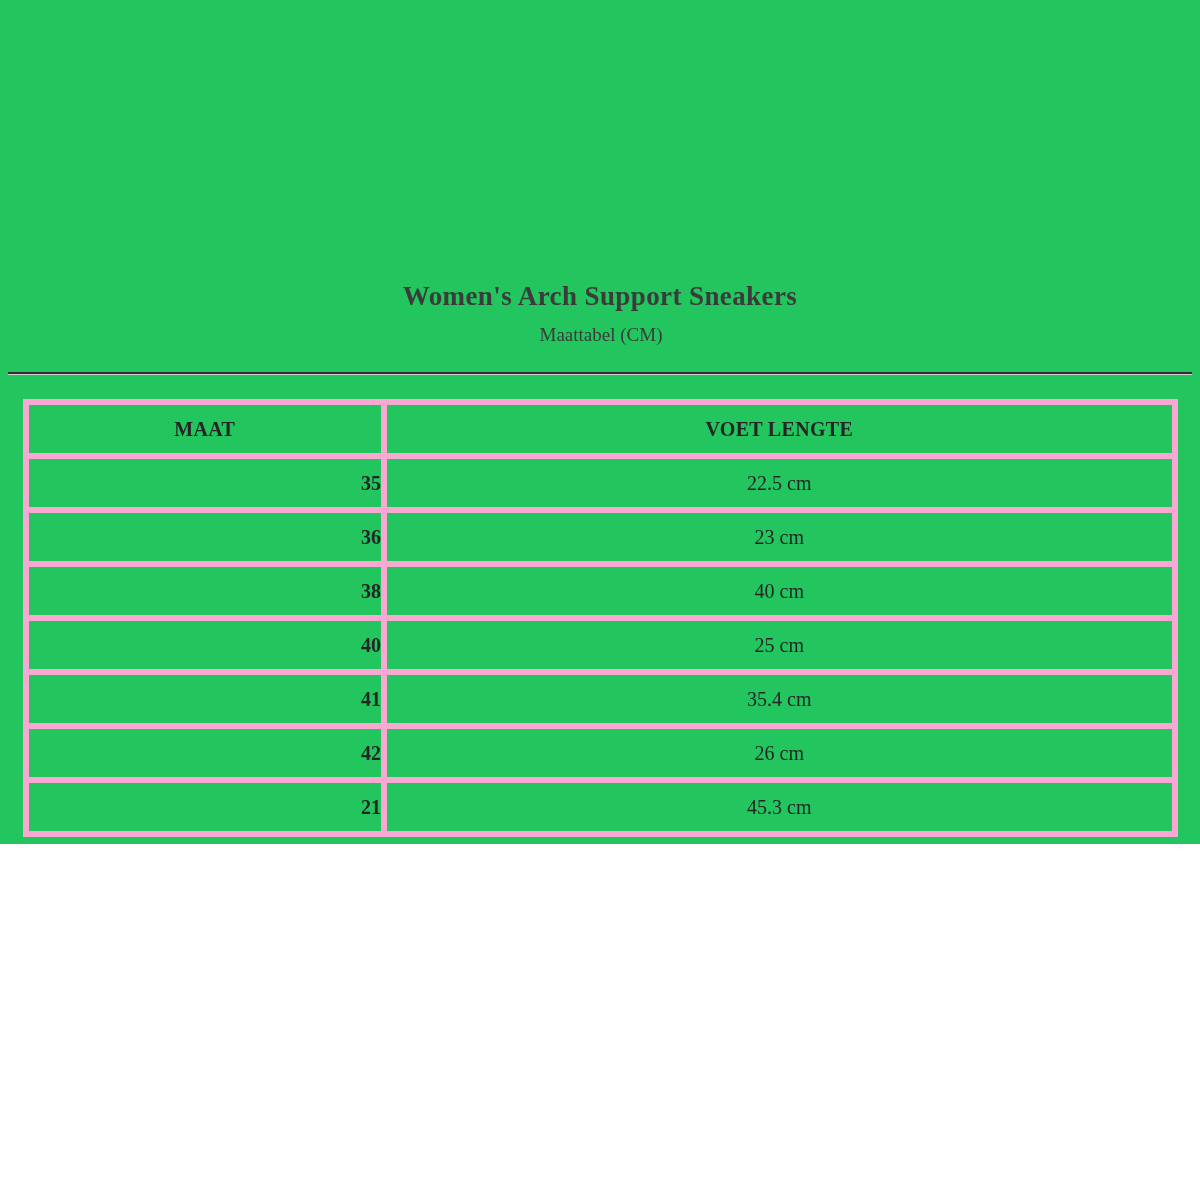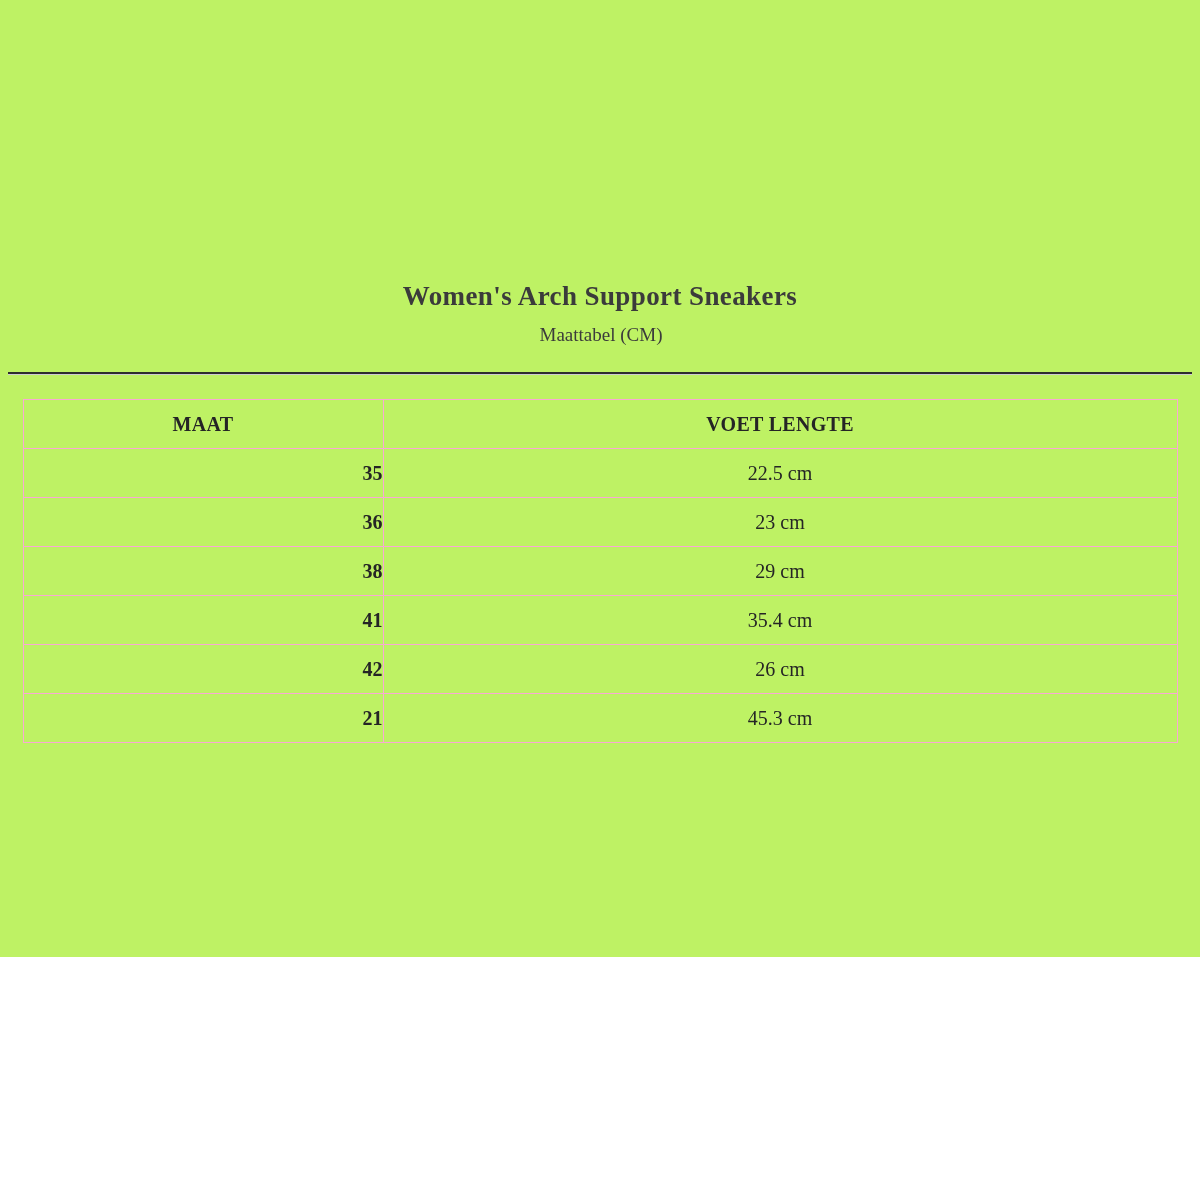--- a/index.html
+++ b/index.html
@@ -4,22 +4,22 @@
 <style>
   html, body {
     margin: 0;
     padding: 0;
     background: #ffffff;
     font-family: "Liberation Serif", "DejaVu Serif", serif;
   }
   .page {
     position: relative;
     width: 1200px;
-    height: 957px;
-    background: #bef264;
+    height: 844px;
+    background: #22c55e;
     overflow: hidden;
   }
   .header-block {
     padding-top: 281px;
     text-align: center;
   }
   .page-title {
     margin: 0;
     font-size: 27px;
     line-height: 30px;
@@ -42,21 +42,21 @@
     margin: 25px 8px 0 8px;
   }
   table.size-table {
     border-collapse: collapse;
     width: 1155px;
     margin: 24px auto 0 auto;
     table-layout: fixed;
   }
   table.size-table th,
   table.size-table td {
-    border: 1px solid #f9a8d4;
+    border: 6px solid #f9a8d4;
     height: 48px;
     text-align: center;
     vertical-align: middle;
     font-size: 20px;
     color: #252525;
     padding: 0;
   }
   table.size-table th {
     font-weight: 700;
     letter-spacing: 0.3px;
@@ -95,21 +95,25 @@
         <tr>
           <td class="col-size">35</td>
           <td class="col-length">22.5 cm</td>
         </tr>
         <tr>
           <td class="col-size">36</td>
           <td class="col-length">23 cm</td>
         </tr>
         <tr>
           <td class="col-size">38</td>
-          <td class="col-length">29 cm</td>
+          <td class="col-length">40 cm</td>
+        </tr>
+        <tr>
+          <td class="col-size">40</td>
+          <td class="col-length">25 cm</td>
         </tr>
         <tr>
           <td class="col-size">41</td>
           <td class="col-length">35.4 cm</td>
         </tr>
         <tr>
           <td class="col-size">42</td>
           <td class="col-length">26 cm</td>
         </tr>
         <tr>

